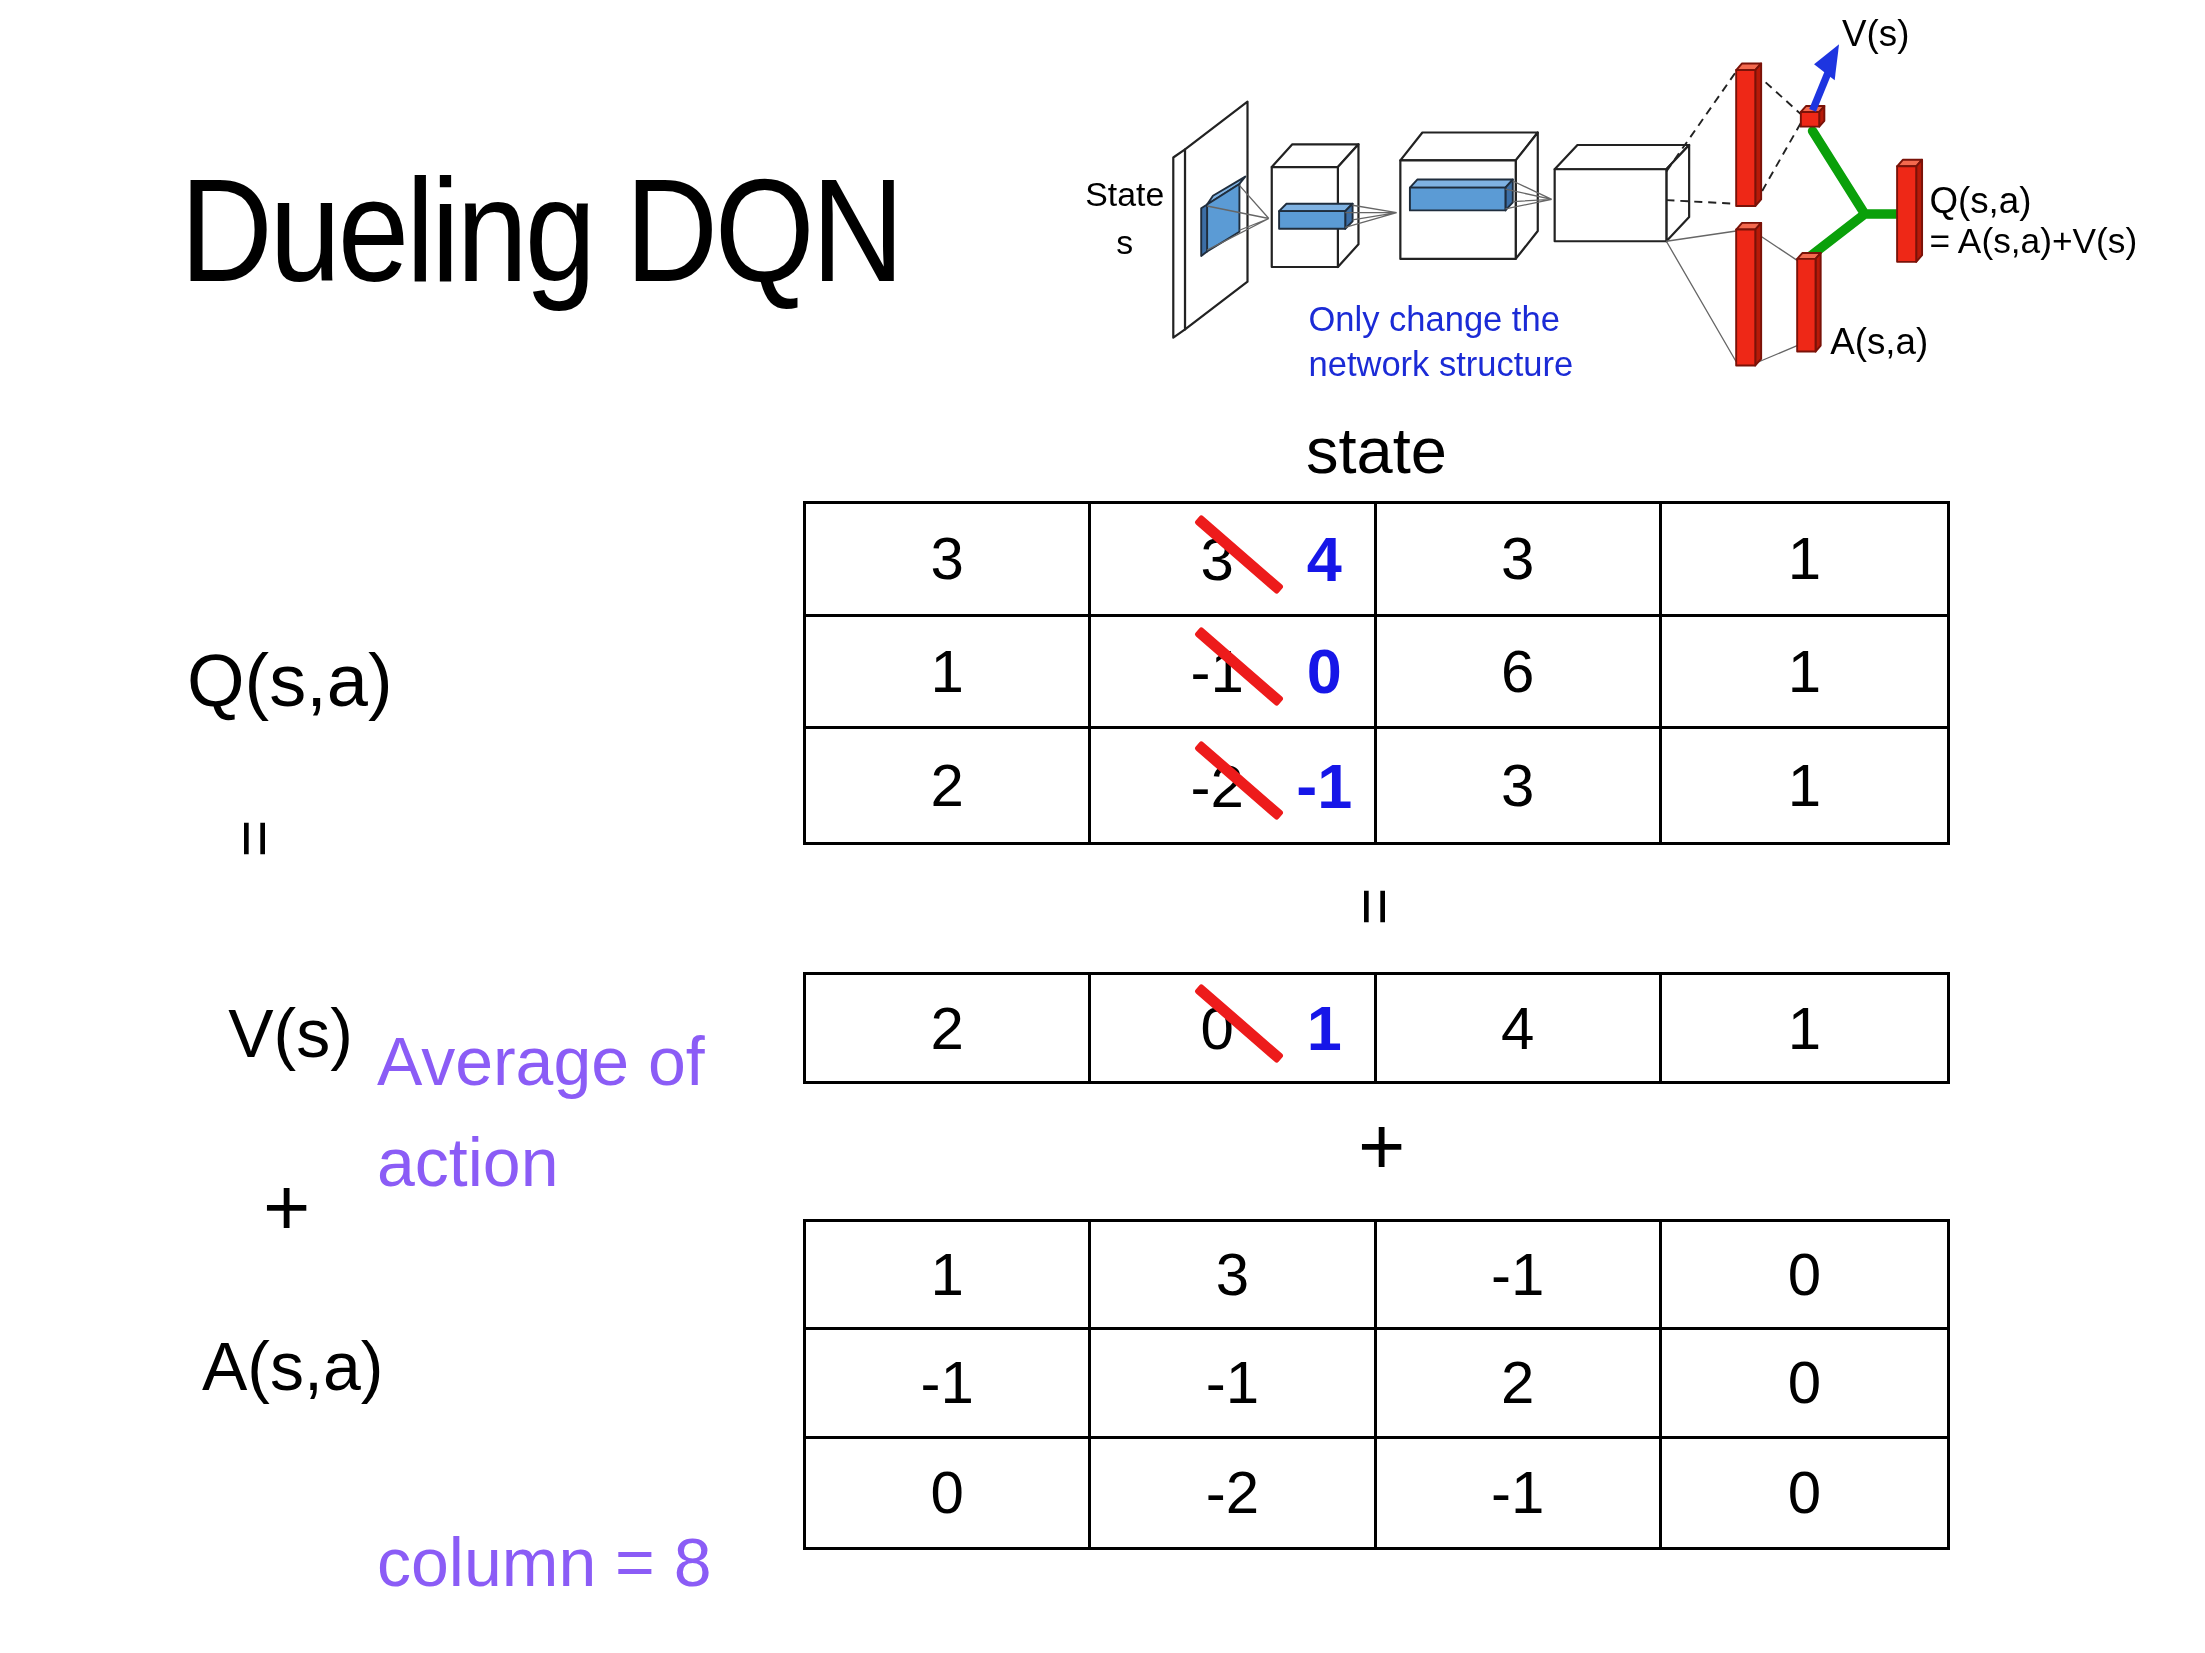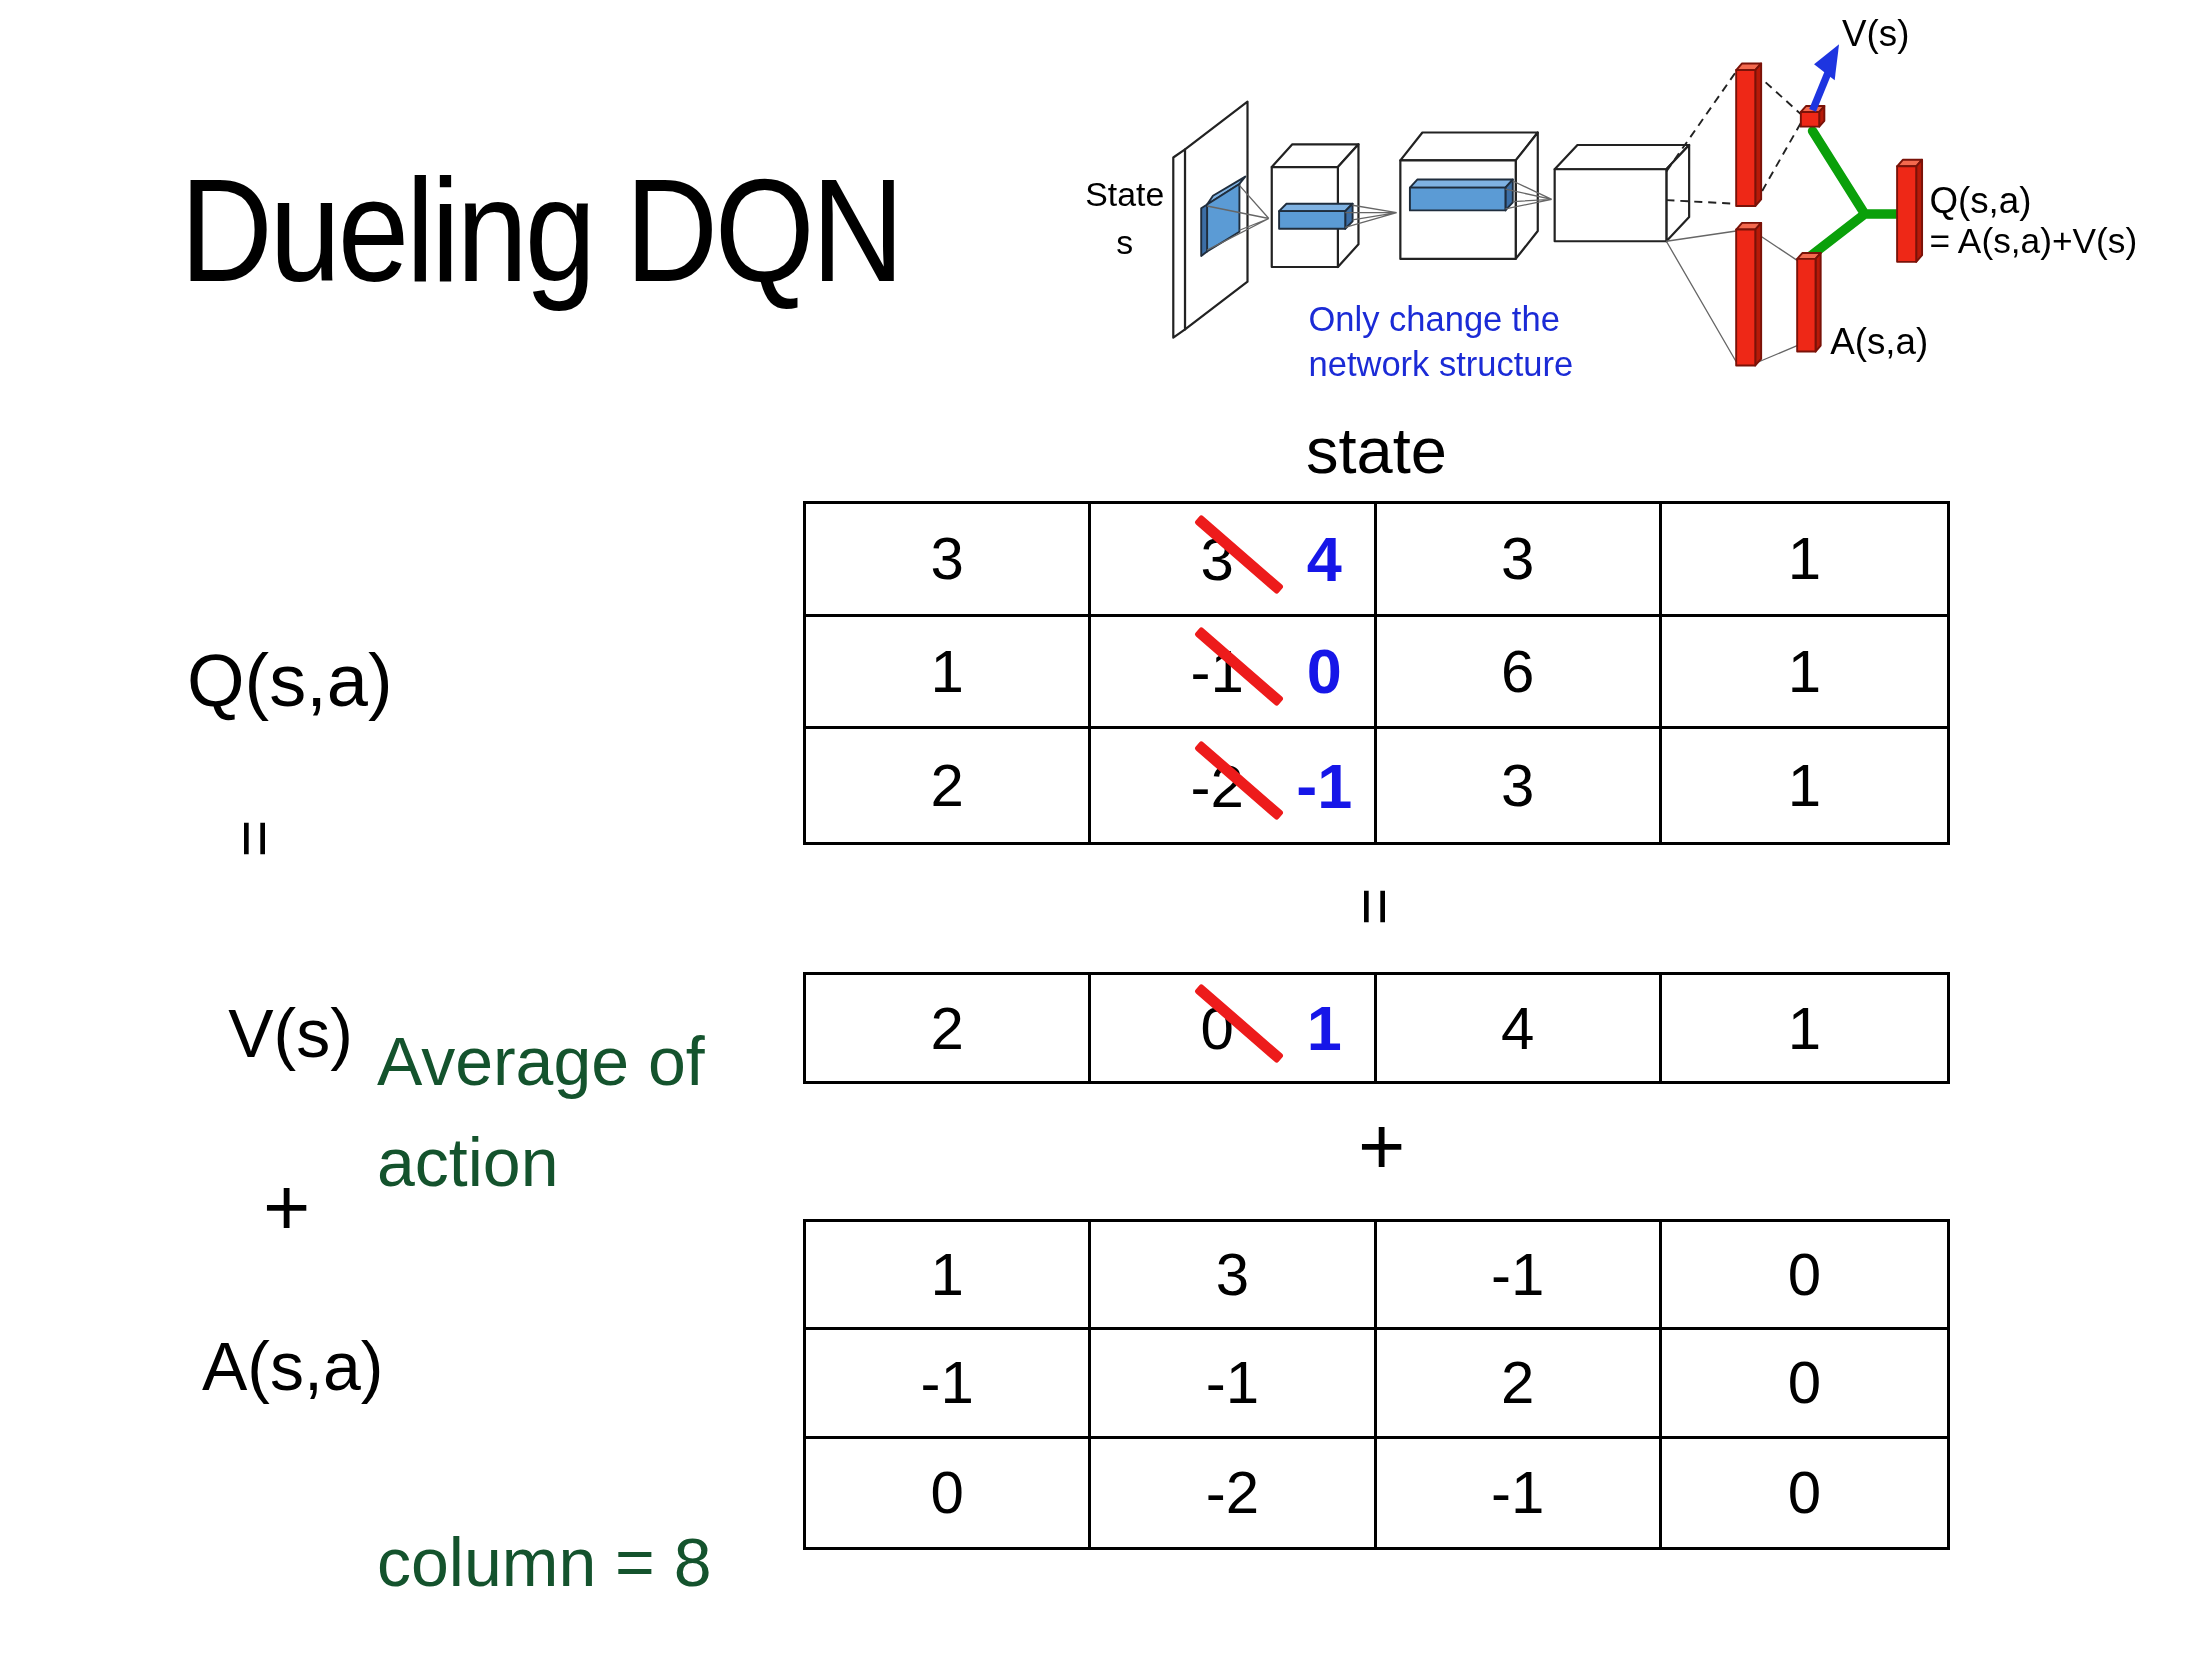--- a/index.html
+++ b/index.html
@@ -3,21 +3,21 @@
 <meta charset="utf-8">
 <style>
   html,body{margin:0;padding:0;background:#ffffff;}
   #slide{position:relative;width:2205px;height:1654px;background:#ffffff;overflow:hidden;
          font-family:"Liberation Sans",sans-serif;color:#000;}
   
   #title{position:absolute;left:180px;top:147px;font-size:146px;letter-spacing:-3.7px;
          transform:scaleX(.88);transform-origin:left top;white-space:nowrap;}
   
   .lab{position:absolute;white-space:nowrap;}
-  .blue{color:#14532d;}
+  .blue{color:#8b5cf6;}
   .rot90{transform:rotate(90deg);transform-origin:center;}
   
   .mtable{position:absolute;left:803px;display:grid;grid-template-columns:repeat(4,1fr);
           border:3.7px solid #000;box-sizing:border-box;background:#fff;}
   .cell{position:relative;border-right:3.7px solid #000;border-bottom:3.7px solid #000;
         display:flex;align-items:center;justify-content:center;font-size:60px;}
   .cell.lastc{border-right:none;}
   .cell.lastr{border-bottom:none;}
   .old{position:absolute;left:126px;top:50%;transform:translate(-50%,-50%);}
   .new{position:absolute;left:233px;top:50%;transform:translate(-50%,-50%);

